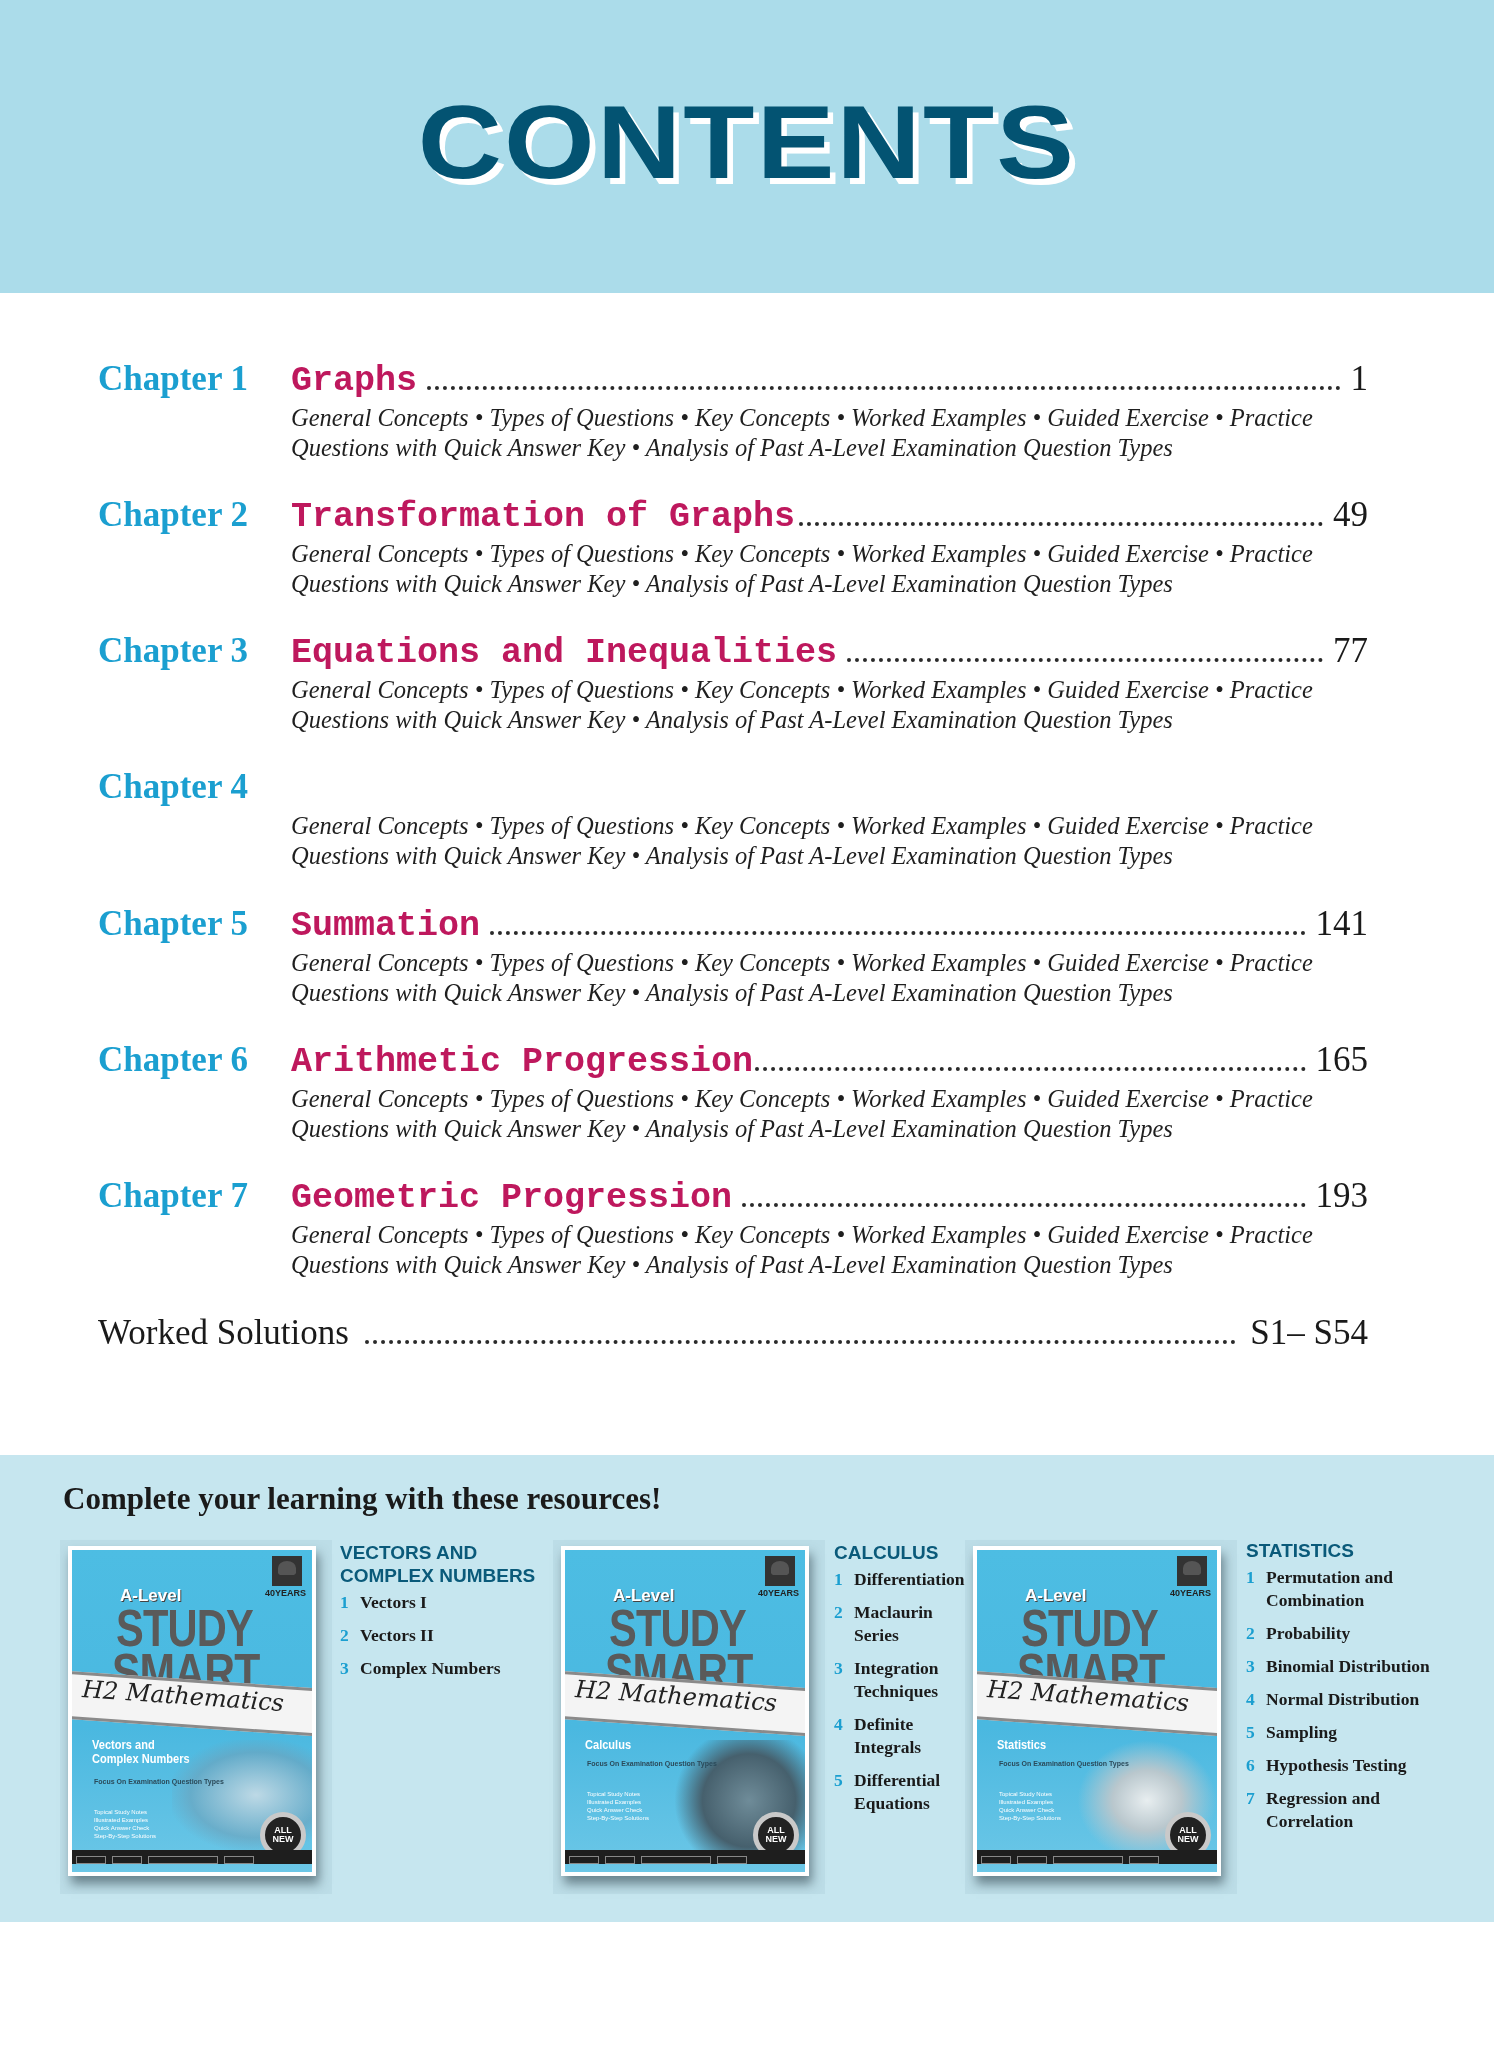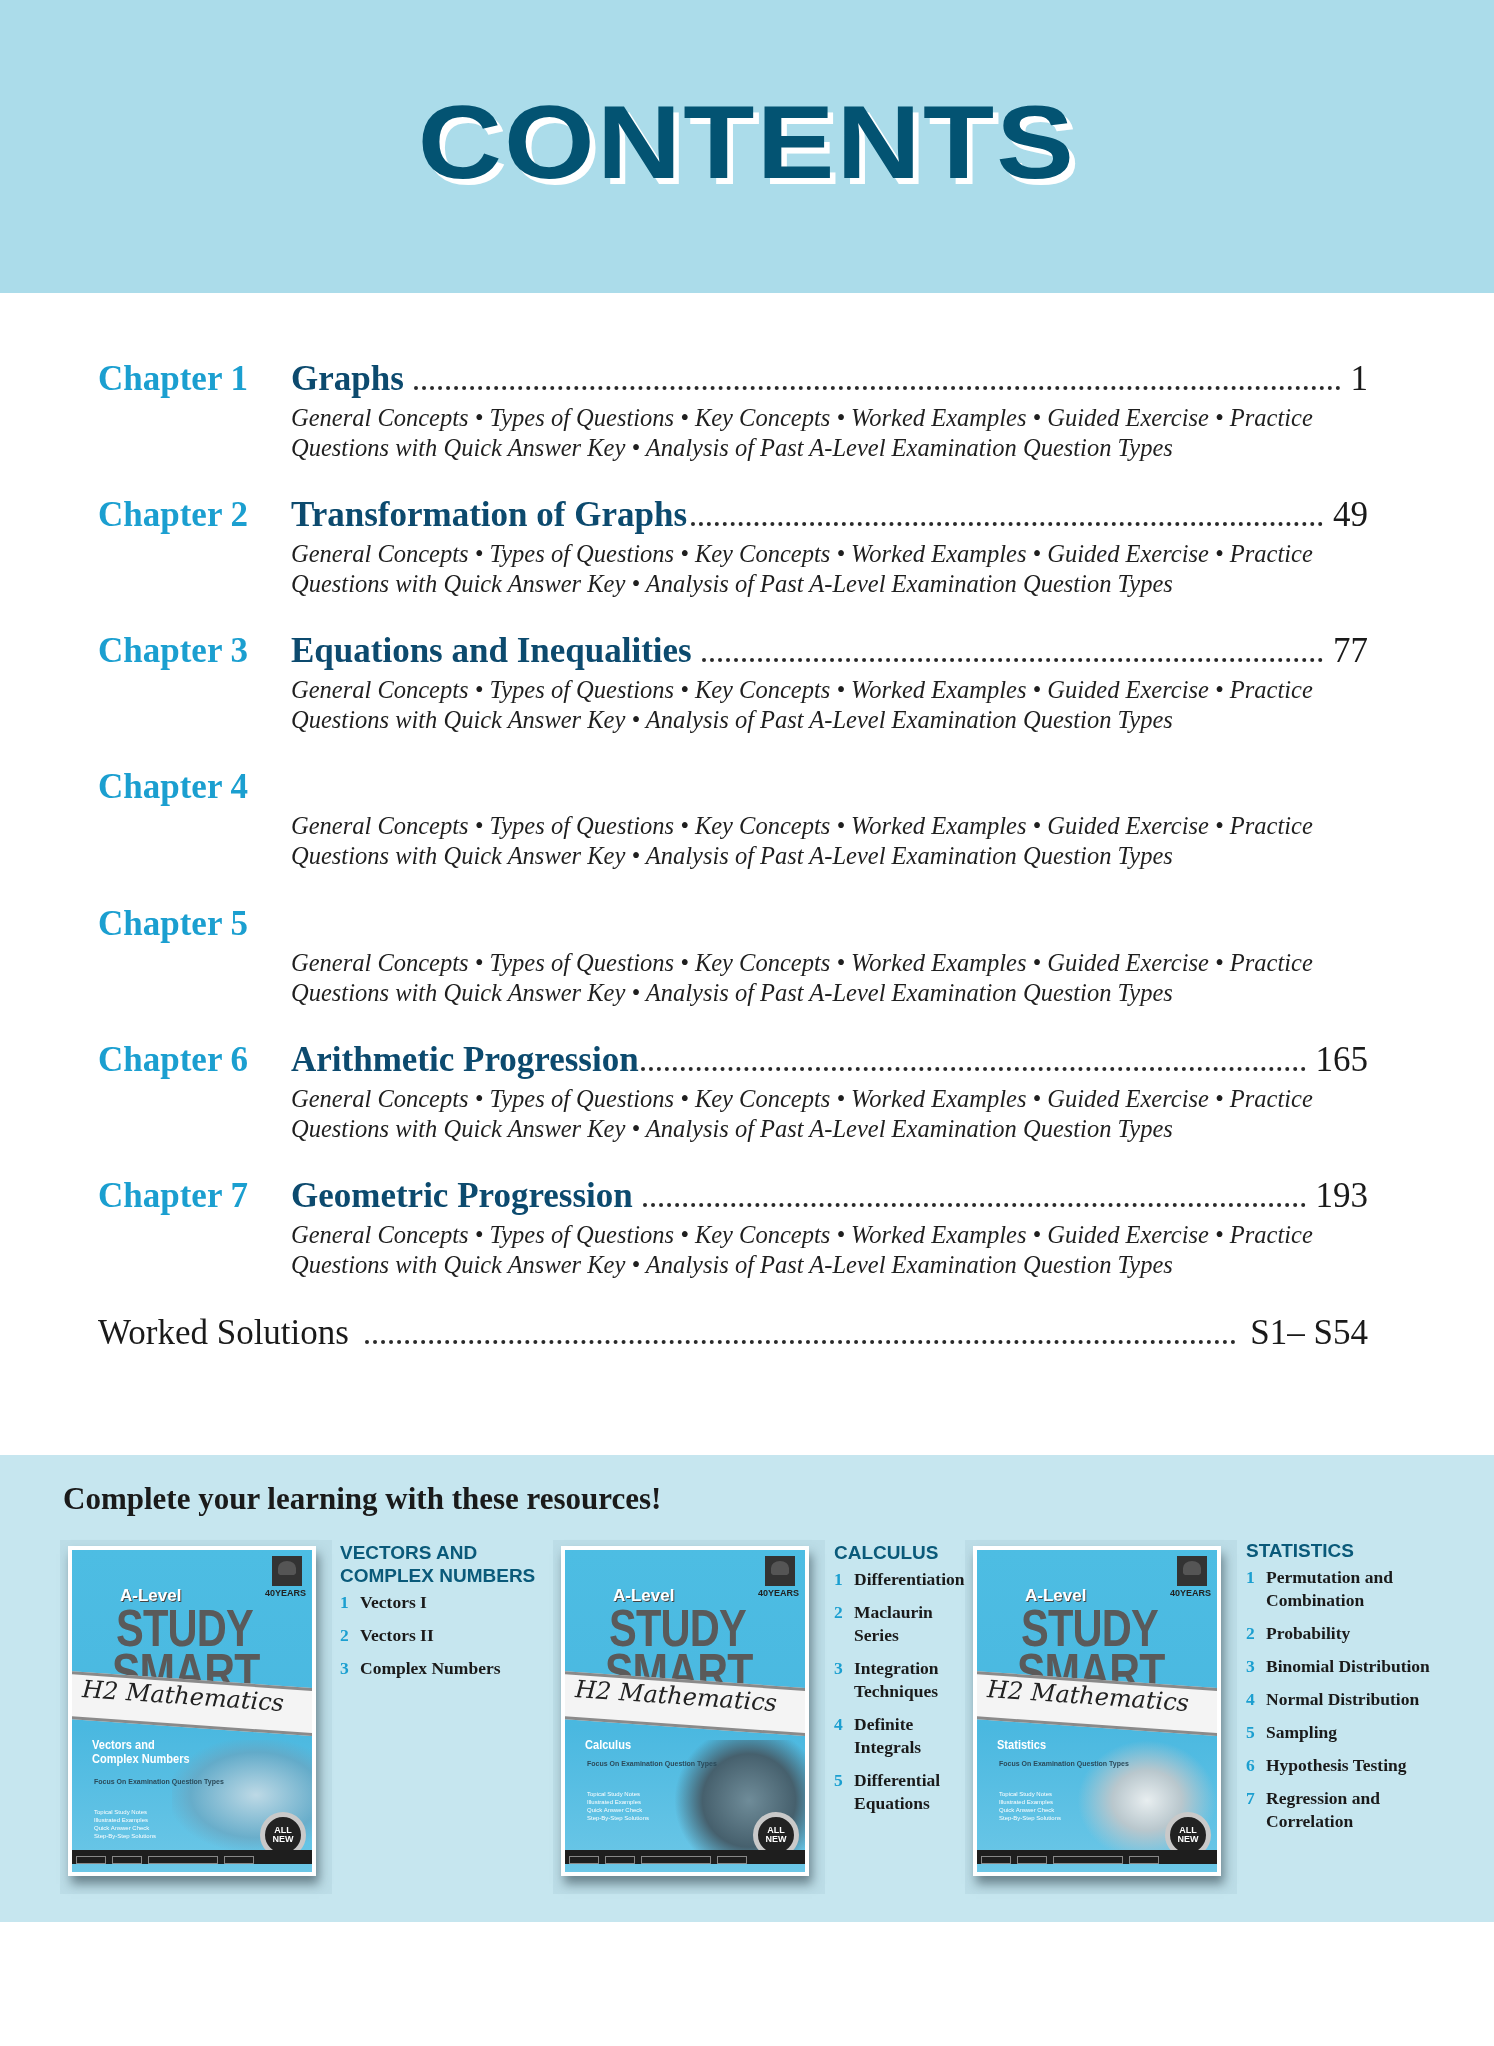--- a/index.html
+++ b/index.html
@@ -11,21 +11,21 @@
   .header-title { position:absolute; left:0; width:1494px; top:90px; text-align:center;
      font-family:"Liberation Sans", "DejaVu Sans", sans-serif; font-weight:bold; font-size:104px;
      letter-spacing:2px; color:#035372; transform:scaleX(1.12); transform-origin:center;
      text-shadow: 5px 6px 0 #ffffff; line-height:104px; }
 
   
   .toc { position:absolute; left:0; top:0; width:1494px; }
   .chapter { position:absolute; left:0; width:1494px; height:136px; }
   .ch-label { position:absolute; left:98px; top:0; font-weight:bold; font-size:35px; color:#1b9fd0; line-height:40px; white-space:nowrap; }
   .ch-line { position:absolute; left:291px; width:1077px; top:0; height:40px; display:flex; align-items:baseline; }
-  .ch-title { font-weight:bold; font-size:35px; color:#0c4a6e; white-space:nowrap; line-height:40px; }
+  .ch-title { font-weight:bold; font-size:35px; color:#be185d; white-space:nowrap; line-height:40px;font-family:Liberation Mono, monospace; }
   .leader { flex:1; margin:0 10px 0 10px; border-bottom:4px dotted #2a2a2a; height:0; align-self:flex-end; margin-bottom:9px; }
   .ch-page { font-size:35px; color:#1a1a1a; white-space:nowrap; line-height:40px; }
   .ch-desc { position:absolute; left:291px; top:44px; width:1100px; font-style:italic; font-size:24.5px; line-height:30px; color:#1f1f1f; }
 
   .ws { position:absolute; left:98px; top:1313px; width:1270px; height:40px; display:flex; align-items:baseline; }
   .ws-title { font-weight:normal; font-size:35px; white-space:nowrap; line-height:40px; }
   .ws .leader { margin-left:16px; margin-right:14px; }
 
   
   .resources { position:absolute; left:0; top:1455px; width:1494px; height:467px; background:#c6e6ef; }
@@ -107,20 +107,25 @@
   <div class="chapter" style="top:767px">
     <div class="ch-label">Chapter 4</div>
     <div class="ch-desc">
       <div>General Concepts • Types of Questions • Key Concepts • Worked Examples • Guided Exercise • Practice</div>
       <div>Questions with Quick Answer Key • Analysis of Past A-Level Examination Question Types</div>
     </div>
   </div>
 
   <div class="chapter" style="top:904px">
     <div class="ch-label">Chapter 5</div>
+    <div class="ch-line">
+      <span class="ch-title">Summation</span>
+      <span class="leader"></span>
+      <span class="ch-page">141</span>
+    </div>
     <div class="ch-desc">
       <div>General Concepts • Types of Questions • Key Concepts • Worked Examples • Guided Exercise • Practice</div>
       <div>Questions with Quick Answer Key • Analysis of Past A-Level Examination Question Types</div>
     </div>
   </div>
 
   <div class="chapter" style="top:1040px">
     <div class="ch-label">Chapter 6</div>
     <div class="ch-line">
       <span class="ch-title">Arithmetic Progression</span>

